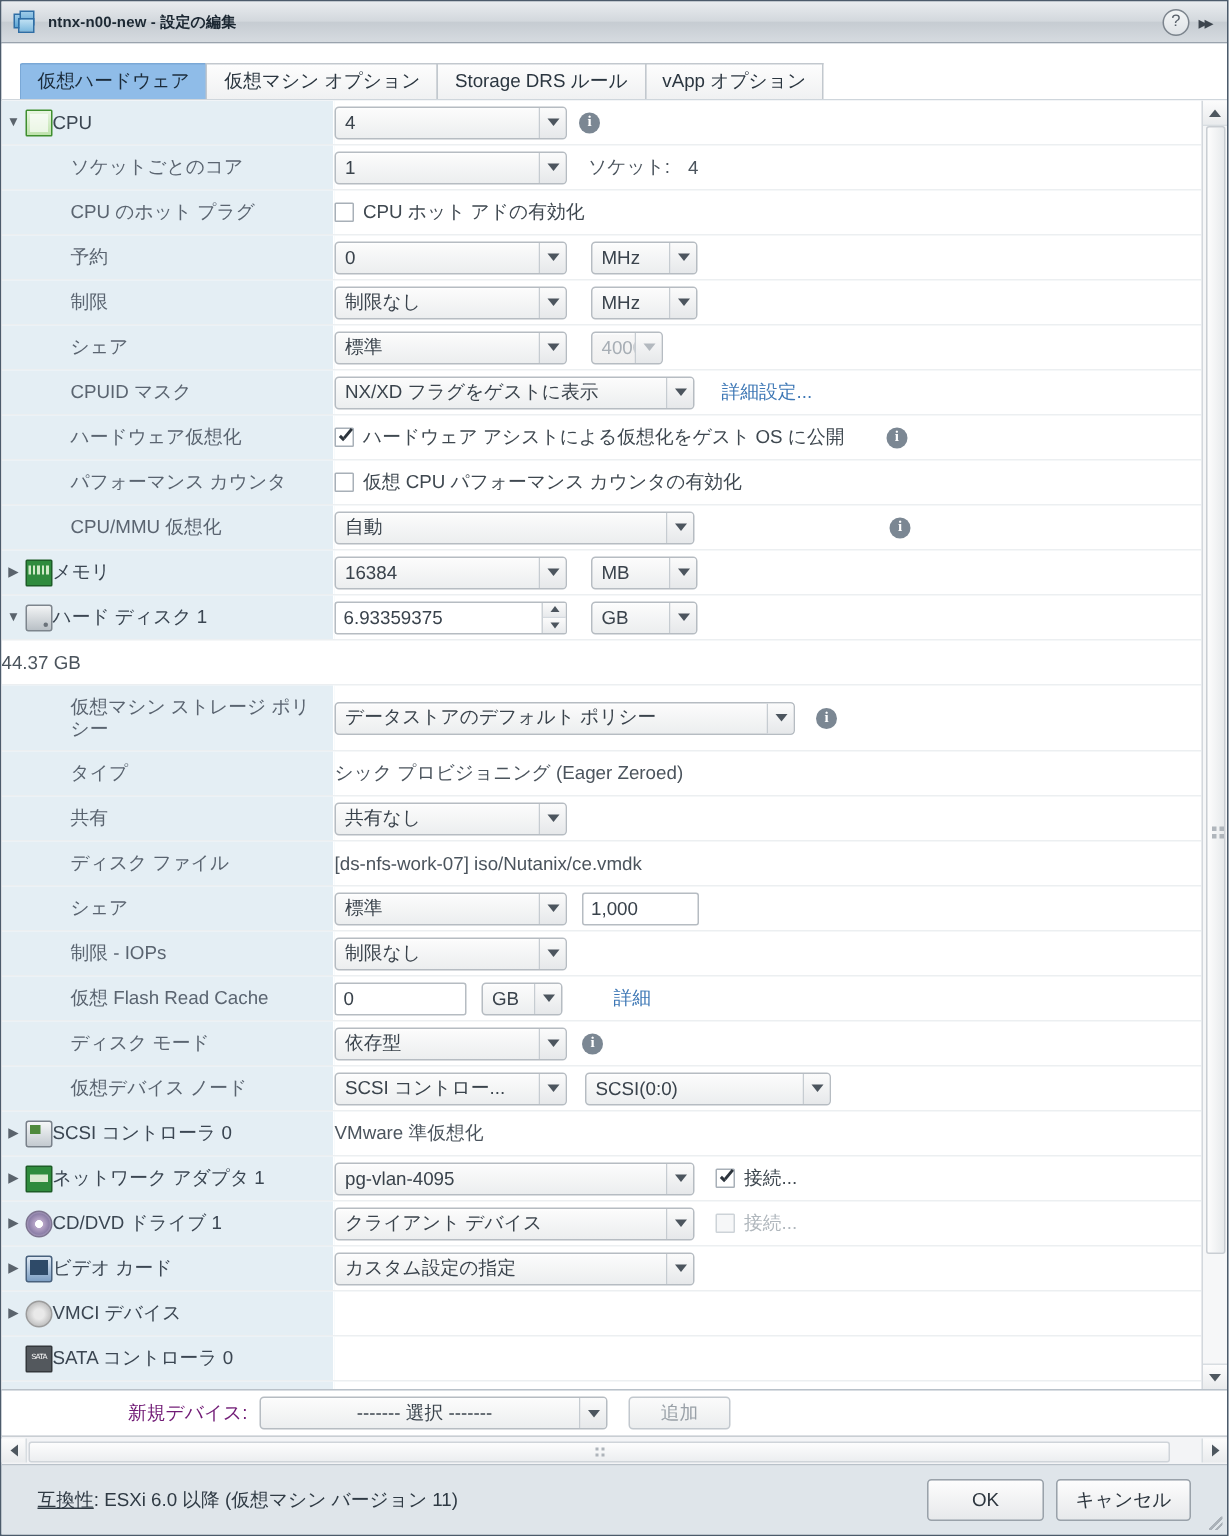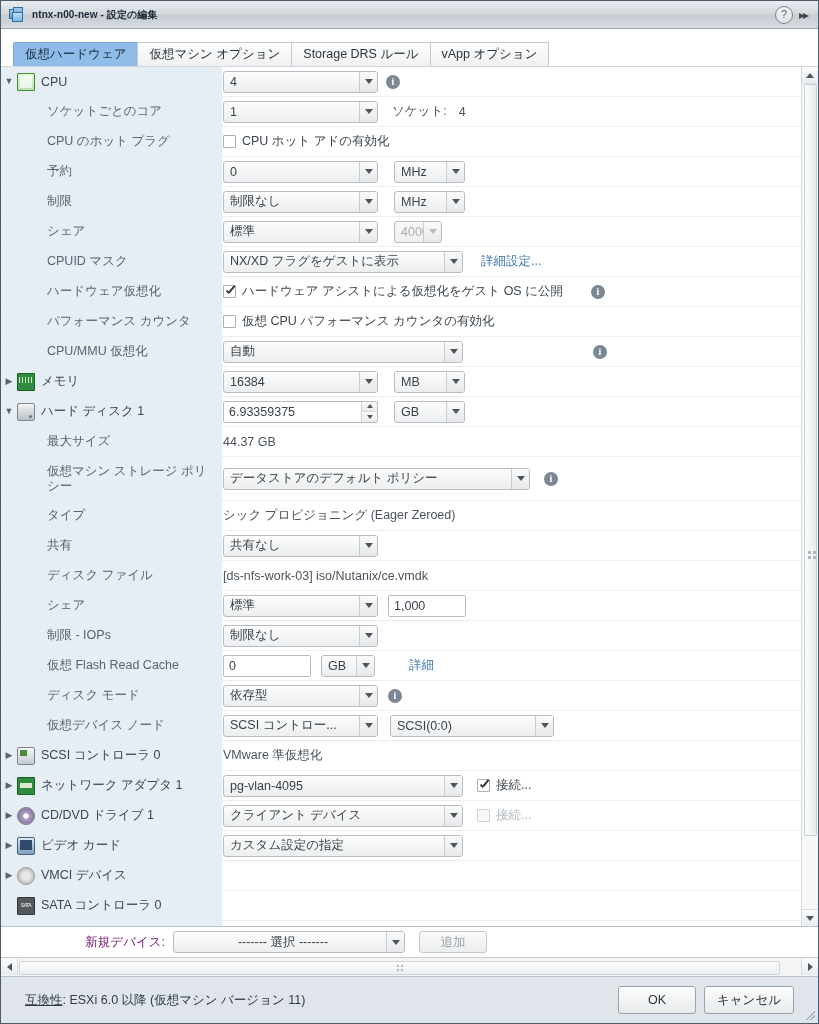--- a/index.html
+++ b/index.html
@@ -114,21 +114,21 @@
     display: flex; align-items: center;
     padding: 3px 0 3px 0;
     min-height: 28px;
     box-sizing: border-box;
   }
   .twisty {
     flex: 0 0 16px; width: 16px; text-align: center;
     color: #5a636c; font-size: 9px; line-height: 1;
     user-select: none;
   }
-  .devname { display:flex; align-items:center; gap:6px; color:#3b4652; font-size:12.5px;}
+  .devname { display:flex; align-items:center; gap:0; color:#3b4652; font-size:12.5px;}
   .sublabel { padding-left: 46px; color:#5a6470; }
   .sublabel.wrap { line-height: 15px; }
 
   
   .dicon { width:16px; height:16px; position:relative; flex:0 0 16px; display:inline-block;}
   .ic-cpu { background: linear-gradient(180deg,#e8f5e1,#bfe2ad); border:1.5px solid #3f8f2e; border-radius:1px; }
   .ic-cpu::after{content:"";position:absolute;left:2px;top:2px;right:2px;bottom:2px;background:#ffffff;opacity:.65;}
   .ic-mem { background:#2f8b3d; border:1px solid #1d5c27; border-radius:1px; overflow:hidden;}
   .ic-mem::before{content:"";position:absolute;left:1px;top:3px;right:1px;height:6px;
     background:repeating-linear-gradient(90deg,#cfe9c6 0 1.5px,#2f8b3d 1.5px 3px);}
@@ -496,21 +496,20 @@
             <span class="sel" style="width:71px;margin-left:16px">
               <span class="txt">GB</span>
               <span class="arrow">
                   <i class="caret"></i>
                 </span>
             </span>
           </div>
         </div>
 
         <div class="row">
-          <div class="lbl sublabel">最大サイズ</div>
           <div class="val">
               <span class="plaintext">44.37 GB</span>
             </div>
         </div>
 
         <div class="row" style="min-height:44px">
           <div class="lbl sublabel wrap" style="display:block;padding-top:7px">仮想マシン ストレージ ポリシー</div>
           <div class="val">
             <span class="sel" style="width:307px">
               <span class="txt">データストアのデフォルト ポリシー</span>
@@ -537,21 +536,21 @@
               <span class="arrow">
                   <i class="caret"></i>
                 </span>
             </span>
           </div>
         </div>
 
         <div class="row">
           <div class="lbl sublabel">ディスク ファイル</div>
           <div class="val">
-              <span class="plaintext">[ds-nfs-work-03] iso/Nutanix/ce.vmdk</span>
+              <span class="plaintext">[ds-nfs-work-07] iso/Nutanix/ce.vmdk</span>
             </div>
         </div>
 
         <div class="row">
           <div class="lbl sublabel">シェア</div>
           <div class="val">
             <span class="sel" style="width:155px">
               <span class="txt">標準</span>
               <span class="arrow">
                   <i class="caret"></i>

